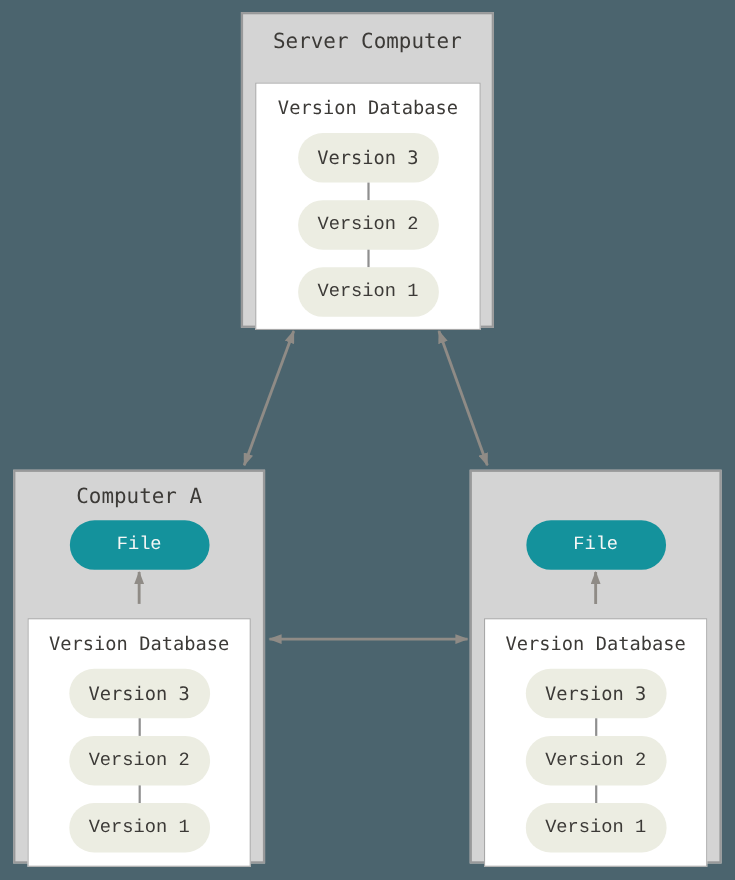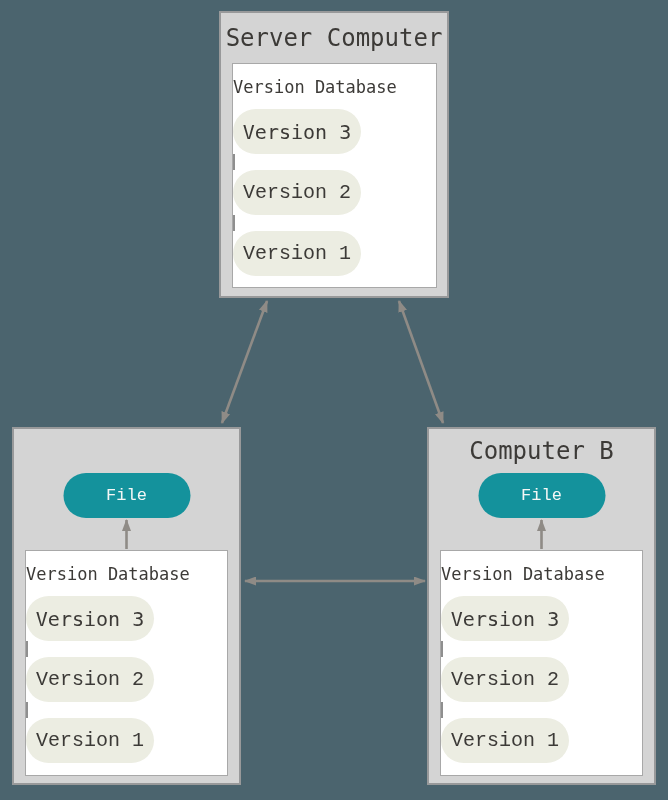--- a/index.html
+++ b/index.html
@@ -27,47 +27,47 @@
   .canvas { position: relative; width: 668px; height: 800px; }
 
   .node {
     position: absolute;
     background: var(--node-fill);
     border: 2px solid var(--node-border);
   }
   .node-title {
     width: 100%;
     display: flex; align-items: center; justify-content: center;
-    font-size: 24px;
+    font-size: 19px;
     color: var(--text);
     white-space: nowrap;
   }
   .server .node-title { height: 49px; }
   .client .node-title { height: 43px; }
 
   .panel {
     position: absolute;
     background: var(--panel-fill);
     border: 1.5px solid var(--panel-border);
-    display: flex; flex-direction: column; align-items: flex-start;
+    display: flex; flex-direction: column; align-items: center; margin-top: 12px;
   }
   .db-label {
     margin-top: 11px;
     height: 24px;
     display: flex; align-items: center;
     font-size: 17px;
     white-space: nowrap;
   }
   .pill {
     width: 128px; height: 45px;
     margin-top: 10px;
     border-radius: 22.5px;
     background: var(--pill-fill);
     display: flex; align-items: center; justify-content: center;
-    font-size: 20px;
+    font-size: 17px;
     white-space: nowrap;
   }
   .pill-connector {
     width: 2px; height: 16px;
     background: var(--connector);
     margin-top: 0;
   }
   .pill + .pill-connector { margin-top: 0; }
   .pill-connector + .pill { margin-top: 0; font-family: Liberation Mono, monospace; }
 
@@ -113,33 +113,33 @@
       <div class="db-label">Version Database</div>
       <div class="pill">Version 3</div>
       <div class="pill-connector"></div>
       <div class="pill">Version 2</div>
       <div class="pill-connector"></div>
       <div class="pill">Version 1</div>
     </div>
   </div>
 
   <div class="node client node-client node-computer-a">
+    <div class="node-title">Computer A</div>
     <div class="file-pill">File</div>
     <div class="panel">
       <div class="db-label">Version Database</div>
       <div class="pill">Version 3</div>
       <div class="pill-connector"></div>
       <div class="pill">Version 2</div>
       <div class="pill-connector"></div>
       <div class="pill">Version 1</div>
     </div>
   </div>
 
   <div class="node client node-client node-computer-b">
-    <div class="node-title">Computer B</div>
     <div class="file-pill">File</div>
     <div class="panel">
       <div class="db-label">Version Database</div>
       <div class="pill">Version 3</div>
       <div class="pill-connector"></div>
       <div class="pill">Version 2</div>
       <div class="pill-connector"></div>
       <div class="pill">Version 1</div>
     </div>
   </div>

